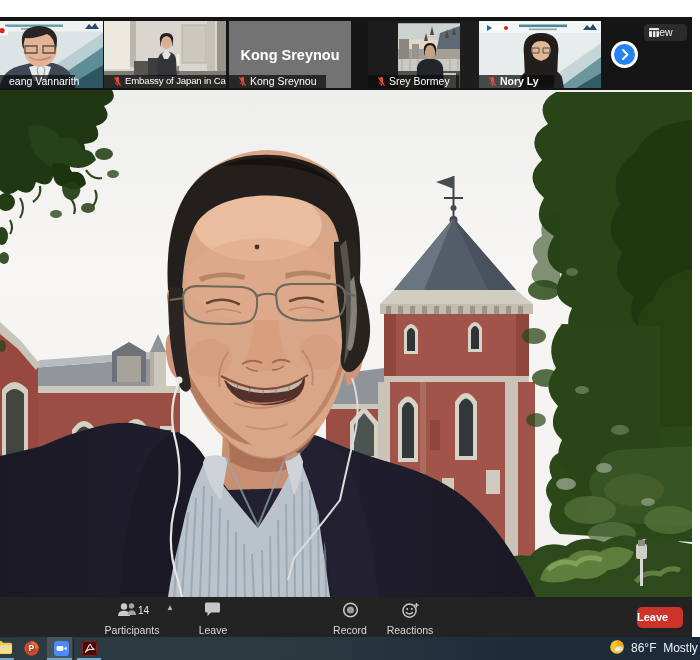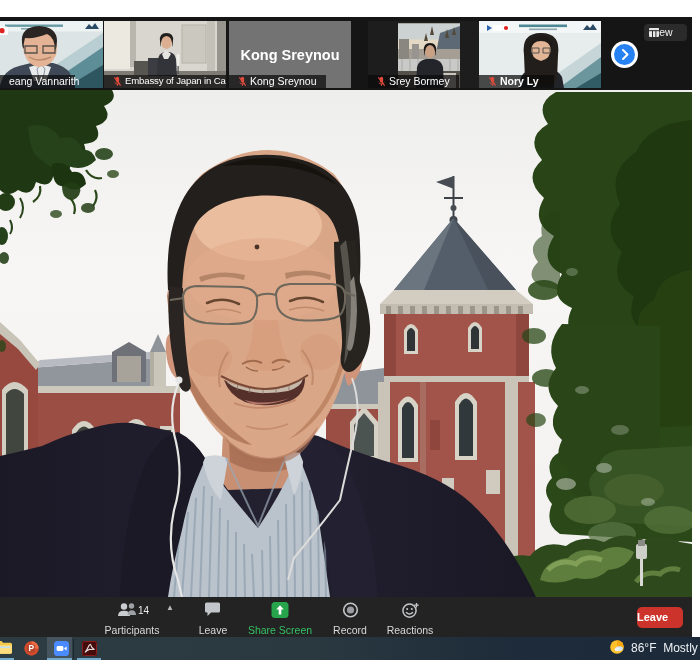--- a/index.html
+++ b/index.html
@@ -455,27 +455,20 @@
   </div>
   <div class="abs" style="left:166px;top:6px;color:#b9b9b9;font-size:8px;">▲</div>
 
   <div class="tbitem" style="left:193px;width:40px;">
     <svg width="20" height="16" viewBox="0 0 20 16">
       <path d="M2 2 Q2 0.5 3.5 0.5 L15.5 0.5 Q17 0.5 17 2 L17 9 Q17 10.5 15.5 10.5 L8 10.5 L4.5 14 L4.5 10.5 L3.5 10.5 Q2 10.5 2 9 Z" fill="#c3c6ca"></path>
     </svg>
     <div class="tblabel">Leave</div>
   </div>
 
-  <div class="tbitem" style="left:246px;width:68px;">
-    <svg width="18" height="16" viewBox="0 0 18 16">
-      <rect x="0.5" y="0" width="17" height="16" rx="3.5" fill="#27a44c"></rect>
-      <path d="M9 3.2 L12.8 7.4 L10.3 7.4 L10.3 12.4 L7.7 12.4 L7.7 7.4 L5.2 7.4 Z" fill="#fff"></path>
-    </svg>
-    <div class="tblabel" style="color:#35c063;">Share Screen</div>
-  </div>
 
   <div class="tbitem" style="left:325px;width:50px;">
     <svg width="17" height="16" viewBox="0 0 17 16">
       <circle cx="8.5" cy="8" r="6.8" fill="none" stroke="#c3c6ca" stroke-width="1.6"></circle>
       <circle cx="8.5" cy="8" r="3.6" fill="#9a9da2"></circle>
     </svg>
     <div class="tblabel">Record</div>
   </div>
 
   <div class="tbitem" style="left:384px;width:52px;">

